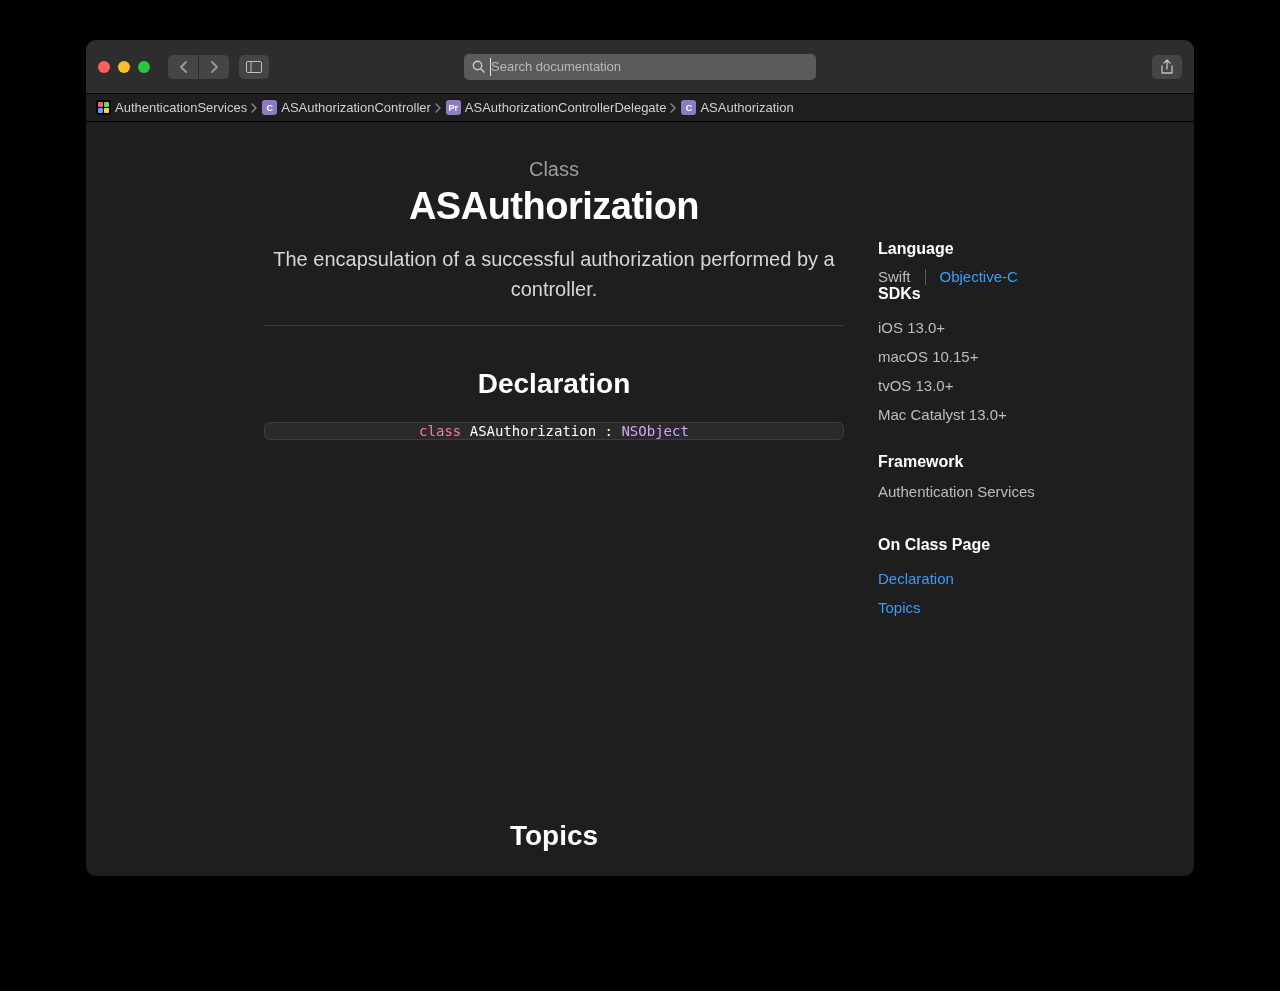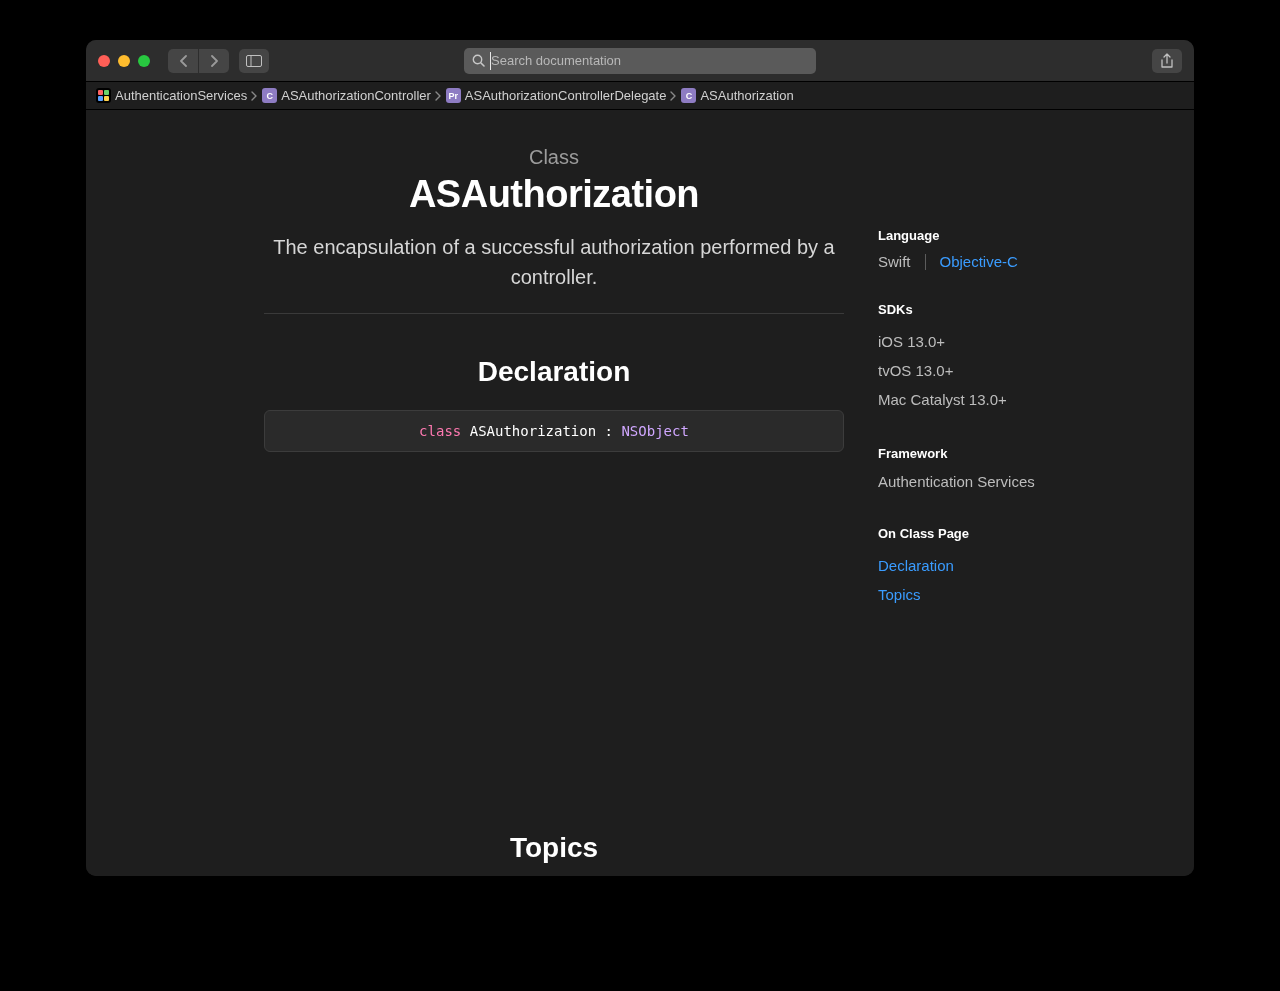--- a/index.html
+++ b/index.html
@@ -21,21 +21,21 @@
     width: 1108px;
     height: 836px;
     background: #1e1e1e;
     border-radius: 10px;
     overflow: hidden;
     box-shadow: 0 30px 60px rgba(0,0,0,.6);
     display: flex;
     flex-direction: column;
   }
   .titlebar {
-    height: 42px;
+    height: 54px;
     background: #2d2d2d;
     display: flex;
     align-items: center;
     padding: 0 12px;
     position: relative;
     border-bottom: 1px solid #000;
   }
   .traffic {
     display: flex; gap: 8px;
   }
@@ -145,43 +145,43 @@
   .eyebrow { color:#9c9c9c; font-size:20px; font-weight:400; margin-bottom:4px; }
   h1.title { color:#fff; font-size:38px; font-weight:600; letter-spacing:-.5px; margin-bottom:16px; }
   .summary { color:#d6d6d6; font-size:20px; line-height:1.5; font-weight:400; margin-bottom:21px; }
   .rule { border:none; border-top:1px solid #3a3a3a; margin-bottom:42px; }
 
   h2.section { color:#fff; font-size:28px; font-weight:600; margin-bottom:22px; }
   .codeblock {
     background:#2a2a2a;
     border:1px solid #3c3c3c;
     border-radius:6px;
-    padding:12px 14px;
+    padding:0 14px;
     font-family: "SF Mono", Menlo, Consolas, monospace;
     font-size:14px;
     color:#fff;
     white-space: pre;
   }
   .kw   { color:#ff79b1; }
   .type { color:#fff; }
   .base { color:#d0a7ff; }
 
   h2.topics { color:#fff; font-size:28px; font-weight:600; margin-top:380px; }
 
   
   .aside h3 {
-    color:#fff; font-size:13px; font-weight:600; margin-bottom:10px;
+    color:#fff; font-size:16px; font-weight:600; margin-bottom:10px;
   }
   .aside .lang {
     display:flex; align-items:center; gap:14px;
-    color:#bdbdbd; margin-bottom:32px;
+    color:#bdbdbd; 
   }
   .lang-sep { width:1px; height:16px; background:#5c5c5c; }
   .lang-active { color:#3a9cff; }
-  .sdk-list { list-style:none; margin-bottom:32px; }
+  .sdk-list { list-style:none; margin-bottom:24px; }
   .sdk-list li { color:#bdbdbd; padding:6px 0; }
   .fw { color:#bdbdbd; line-height:1.5; margin-bottom:32px; }
   .toc-list { list-style:none; }
   .toc-list li { padding:6px 0; }
   .toc-list a { color:#3a9cff; text-decoration:none; cursor:pointer; }
 
   svg { display:block; }
 </style>
 </head>
 <body>
@@ -291,20 +291,21 @@
       <h3>Language</h3>
       <div class="lang">
         <span>Swift</span>
         <span class="lang-sep"></span>
         <span class="lang-active">Objective-C</span>
       </div>
 
       <h3>SDKs</h3>
       <ul class="sdk-list">
         <li>iOS 13.0+</li>
+        <li>macOS 10.15+</li>
         <li>tvOS 13.0+</li>
         <li>Mac Catalyst 13.0+</li>
       </ul>
 
       <h3>Framework</h3>
       <div class="fw">Authentication Services</div>
 
       <h3>On Class Page</h3>
       <ul class="toc-list">
         <li><a>Declaration</a></li>

